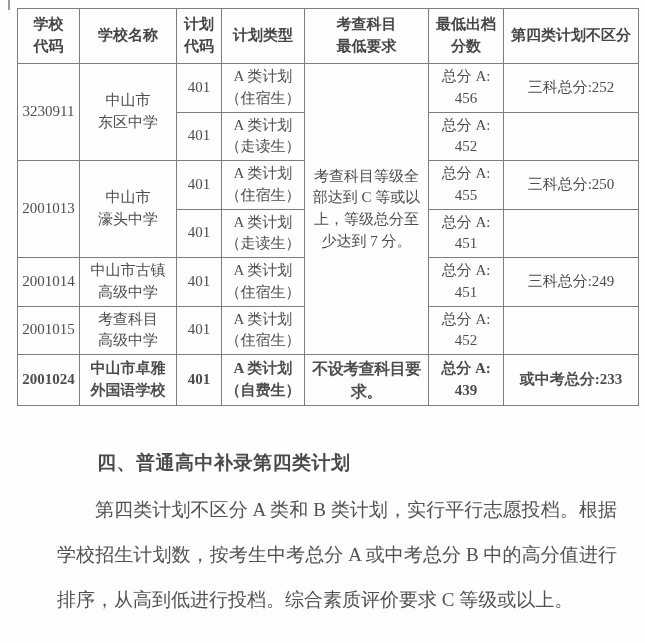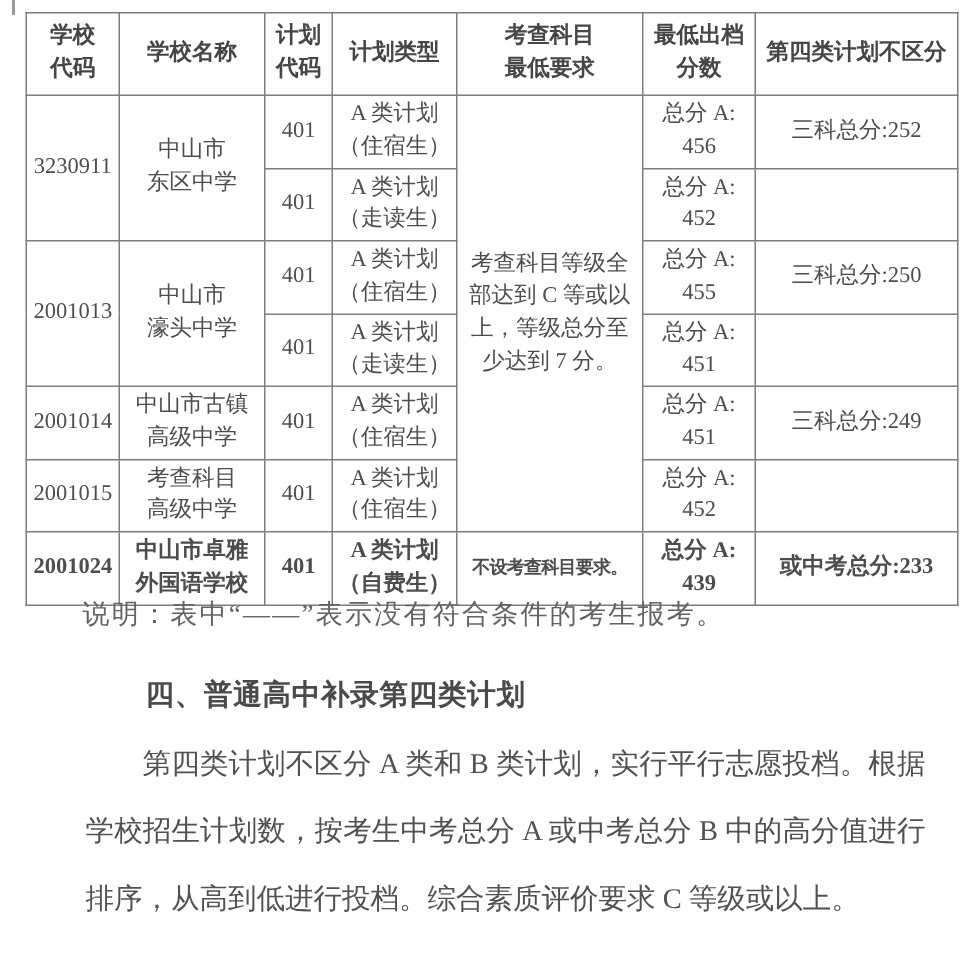--- a/index.html
+++ b/index.html
@@ -64,21 +64,21 @@
   td.exam-merged {
     text-align: left;
     white-space: normal;
     padding: 4px 7px;
     line-height: 1.6;
     margin-left: 24px;
   }
   td.exam-single {
     text-align: left;
     white-space: nowrap;
-    font-size: 12px;
+    font-size: 16px;
     letter-spacing: -0.5px;
     padding: 2px 2px;
   }
   
   .note {
     position: absolute;
     left: 55px;
     top: 397px;
     font-size: 18px;
     letter-spacing: 1.5px;
@@ -214,19 +214,18 @@
         <td>A 类计划
 （自费生）</td>
         <td class="exam-single">不设考查科目要求。</td>
         <td>总分 A:
 439</td>
         <td>或中考总分:233</td>
       </tr>
     </tbody>
   </table>
 
-  <div class="note">说明：表中“——”表示没有符合条件的考生报考。</div>
 
   <div class="section-heading">四、普通高中补录第四类计划</div>
 
   <div class="section-paragraph">第四类计划不区分 A 类和 B 类计划，实行平行志愿投档。根据学校招生计划数，按考生中考总分 A 或中考总分 B 中的高分值进行排序，从高到低进行投档。综合素质评价要求 C 等级或以上。</div>
 
 </div>
 
 </body></html>

